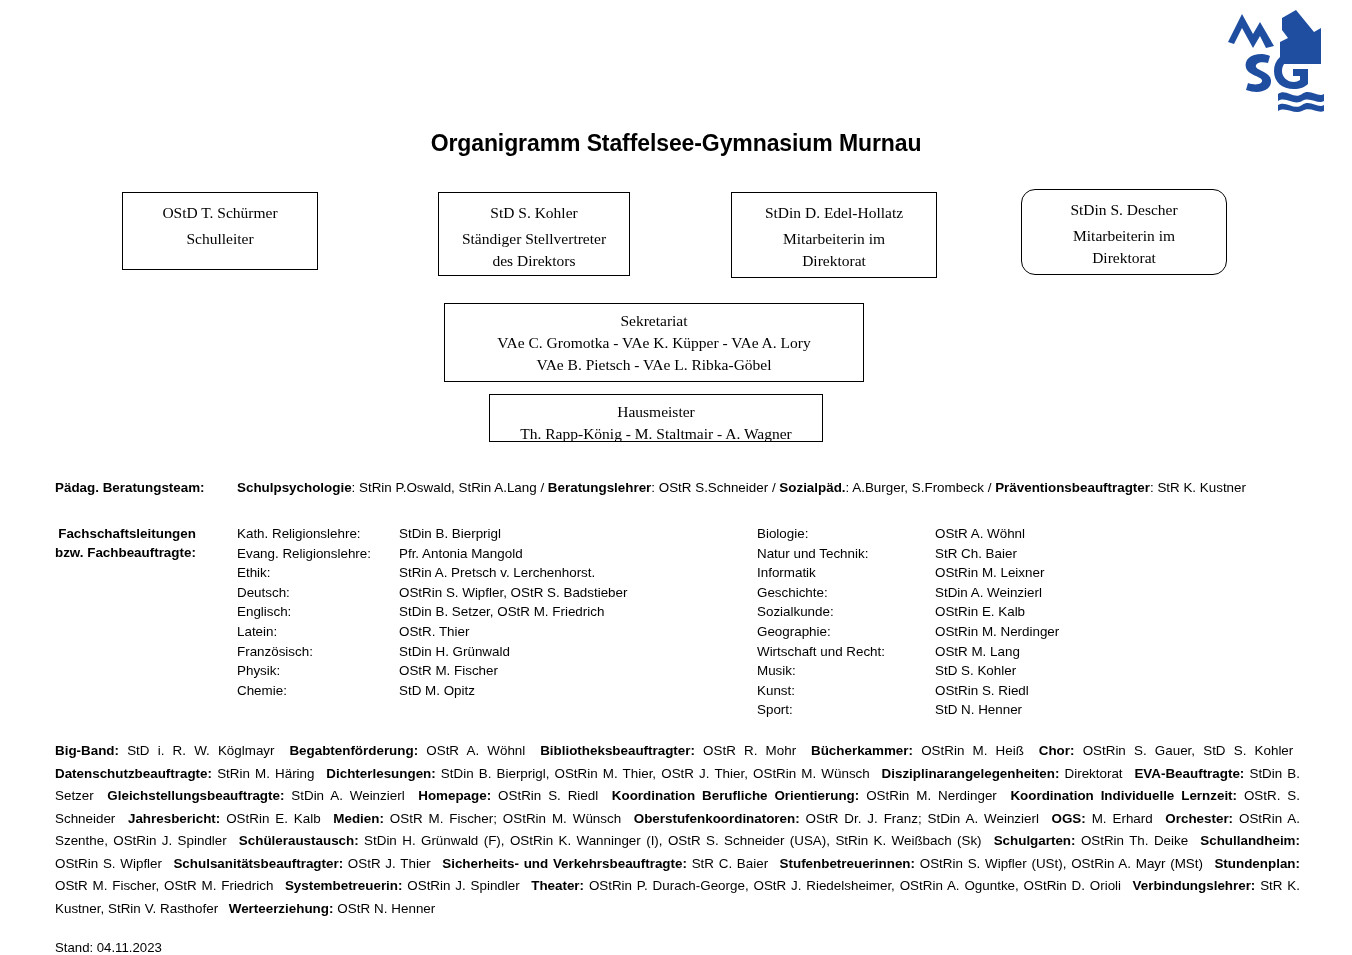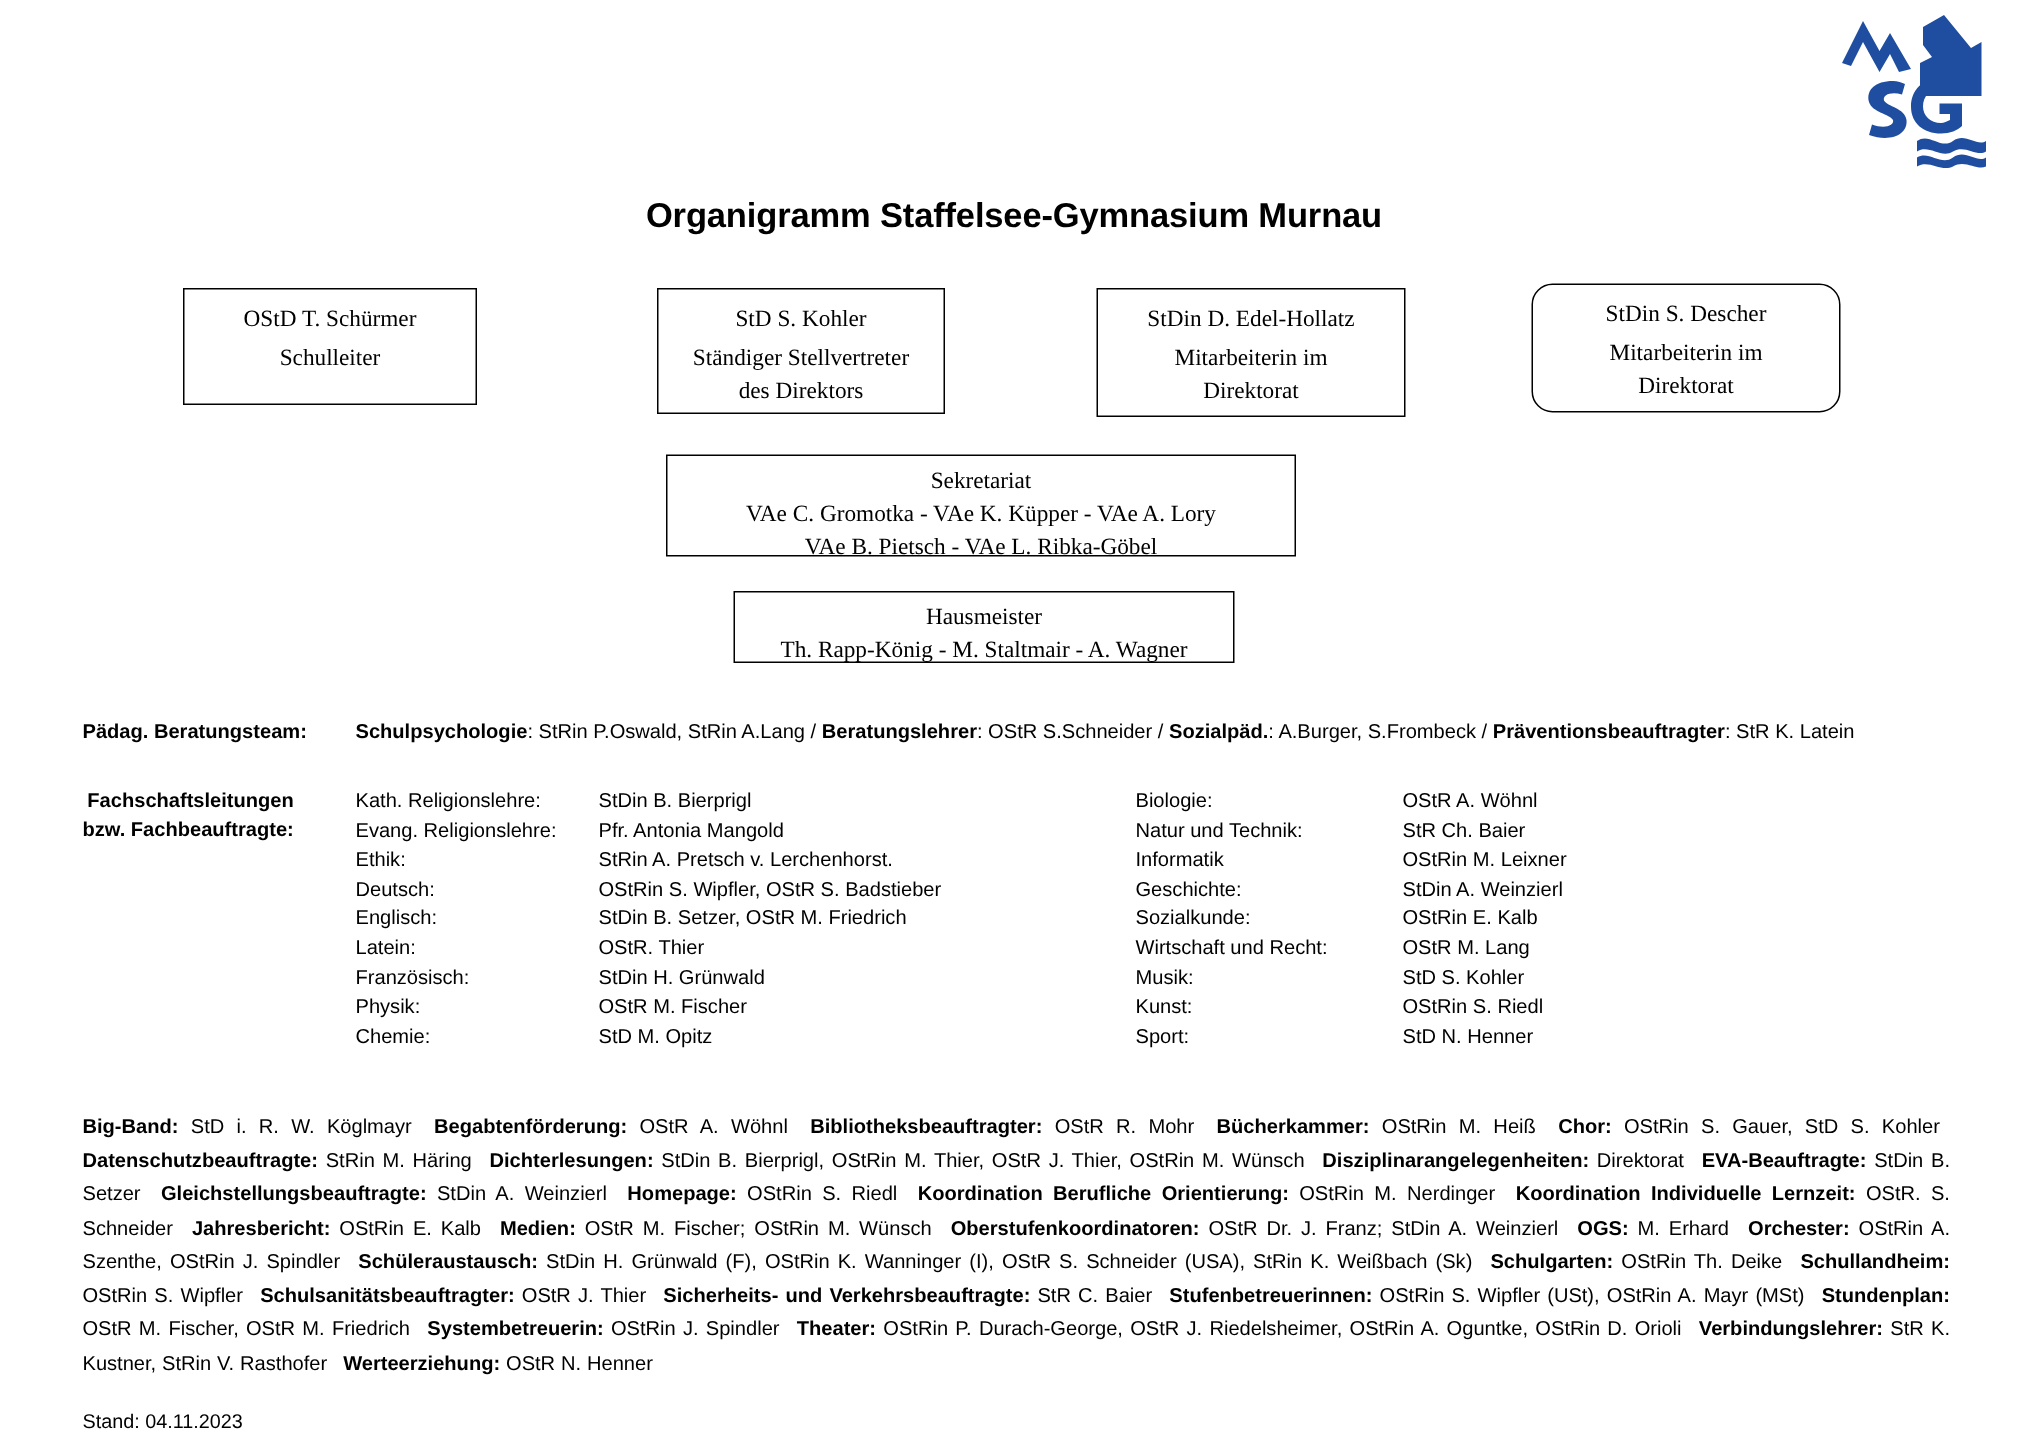--- a/index.html
+++ b/index.html
@@ -49,21 +49,21 @@
     line-height: 1.42;
     text-align: center;
     padding-top: 9px;
   }
   .org-box .line-1 { margin-bottom: 4px; }
 
   #box-schulleiter   { left: 122px;  top: 192px; width: 196px; height: 78px; }
   #box-stellvertreter{ left: 438px;  top: 192px; width: 192px; height: 84px; }
   #box-edel-hollatz  { left: 731px;  top: 192px; width: 206px; height: 86px; }
   #box-descher       { left: 1021px; top: 189px; width: 206px; height: 86px; border-radius: 14px; }
-  #box-sekretariat   { left: 444px;  top: 303px; width: 420px; height: 68px; padding-top: 6px; }
+  #box-sekretariat   { left: 444px;  top: 303px; width: 420px; height: 79px; padding-top: 6px; }
   #box-hausmeister   { left: 489px;  top: 394px; width: 334px; height: 48px; padding-top: 6px; }
   .org-box .role     { display: block; }
 
   
   .stack-tight .role { display: block; margin: 0; }
 
   
   .txt {
     position: absolute;
     font-family: "Liberation Sans", sans-serif;
@@ -178,21 +178,21 @@
   <div class="role">VAe C. Gromotka  -  VAe K. Küpper  - VAe A. Lory</div>
   <div class="role">VAe B. Pietsch  -  VAe L. Ribka-Göbel</div>
 </div>
 
 <div class="org-box stack-tight" id="box-hausmeister">
   <div class="role">Hausmeister</div>
   <div class="role">Th. Rapp-König  -  M. Staltmair - A. Wagner</div>
 </div>
 
 <div class="txt" id="beratungsteam">
-  <span class="lbl">Pädag. Beratungsteam:</span><span id="beratungsteam-entries"><b>Schulpsychologie</b><span>: StRin P.Oswald, StRin A.Lang</span><span> / </span><b>Beratungslehrer</b><span>: OStR S.Schneider</span><span> / </span><b>Sozialpäd.</b><span>: A.Burger, S.Frombeck</span><span> / </span><b>Präventionsbeauftragter</b><span>: StR K. Latein</span></span>
+  <span class="lbl">Pädag. Beratungsteam:</span><span id="beratungsteam-entries"><b>Schulpsychologie</b><span>: StRin P.Oswald, StRin A.Lang</span><span> / </span><b>Beratungslehrer</b><span>: OStR S.Schneider</span><span> / </span><b>Sozialpäd.</b><span>: A.Burger, S.Frombeck</span><span> / </span><b>Präventionsbeauftragter</b><span>: StR K. Kustner</span></span>
 </div>
 
 <div class="txt" id="fach-label">
   <div>Fachschaftsleitungen</div>
   <div>bzw. Fachbeauftragte:</div>
 </div>
 
 <div class="fach-col" id="fach-col-left">
     <div class="fach-row"><span class="subj">Kath. Religionslehre:</span><span>StDin B. Bierprigl</span></div>
     <div class="fach-row"><span class="subj">Evang. Religionslehre:</span><span>Pfr. Antonia Mangold</span></div>
@@ -203,20 +203,21 @@
     <div class="fach-row"><span class="subj">Französisch:</span><span>StDin H. Grünwald</span></div>
     <div class="fach-row"><span class="subj">Physik:</span><span>OStR M. Fischer</span></div>
     <div class="fach-row"><span class="subj">Chemie:</span><span>StD M. Opitz</span></div>
   </div>
 <div class="fach-col" id="fach-col-right">
     <div class="fach-row"><span class="subj">Biologie:</span><span>OStR A. Wöhnl</span></div>
     <div class="fach-row"><span class="subj">Natur und Technik:</span><span>StR Ch. Baier</span></div>
     <div class="fach-row"><span class="subj">Informatik</span><span>OStRin  M. Leixner</span></div>
     <div class="fach-row"><span class="subj">Geschichte:</span><span>StDin A. Weinzierl</span></div>
     <div class="fach-row"><span class="subj">Sozialkunde:</span><span>OStRin E. Kalb</span></div>
+    <div class="fach-row"><span class="subj">Geographie:</span><span>OStRin M. Nerdinger</span></div>
     <div class="fach-row"><span class="subj">Wirtschaft und Recht:</span><span>OStR M. Lang</span></div>
     <div class="fach-row"><span class="subj">Musik:</span><span>StD S. Kohler</span></div>
     <div class="fach-row"><span class="subj">Kunst:</span><span>OStRin S. Riedl</span></div>
     <div class="fach-row"><span class="subj">Sport:</span><span>StD N. Henner</span></div>
   </div>
 
 <div class="txt" id="misc-para"><b>Big-Band:</b><span> StD i. R. W. Köglmayr</span>  <b>Begabtenförderung:</b><span> OStR A. Wöhnl</span>  <b>Bibliotheksbeauftragter:</b><span> OStR R. Mohr</span>  <b>Bücherkammer:</b><span> OStRin M. Heiß</span>  <b>Chor:</b><span> OStRin S. Gauer, StD S. Kohler</span>  <b>Datenschutzbeauftragte:</b><span> StRin M. Häring</span>  <b>Dichterlesungen:</b><span> StDin B. Bierprigl, OStRin M. Thier, OStR J. Thier, OStRin M. Wünsch</span>  <b>Disziplinarangelegenheiten:</b><span> Direktorat</span>  <b>EVA-Beauftragte:</b><span> StDin B. Setzer</span>  <b>Gleichstellungsbeauftragte:</b><span> StDin A. Weinzierl</span>  <b>Homepage:</b><span> OStRin S. Riedl</span>  <b>Koordination Berufliche Orientierung:</b><span> OStRin M. Nerdinger</span>  <b>Koordination Individuelle Lernzeit:</b><span>  OStR. S. Schneider</span>  <b>Jahresbericht:</b><span> OStRin E. Kalb</span>  <b>Medien:</b><span> OStR M. Fischer; OStRin M. Wünsch</span>  <b>Oberstufenkoordinatoren:</b><span> OStR Dr. J. Franz; StDin A. Weinzierl</span>  <b>OGS:</b><span> M. Erhard</span>  <b>Orchester:</b><span> OStRin A. Szenthe, OStRin J. Spindler</span>  <b>Schüleraustausch:</b><span> StDin H. Grünwald (F), OStRin K. Wanninger (I), OStR S. Schneider (USA), StRin K. Weißbach (Sk)</span>  <b>Schulgarten:</b><span> OStRin Th. Deike</span>  <b>Schullandheim:</b><span> OStRin S. Wipfler</span>  <b>Schulsanitätsbeauftragter:</b><span> OStR J. Thier</span>  <b>Sicherheits- und Verkehrsbeauftragte:</b><span> StR C. Baier</span>  <b>Stufenbetreuerinnen:</b><span> OStRin S. Wipfler (USt), OStRin A. Mayr (MSt)</span>  <b>Stundenplan:</b><span> OStR M. Fischer, OStR M. Friedrich</span>  <b>Systembetreuerin:</b><span> OStRin J. Spindler</span>  <b>Theater:</b><span> OStRin P. Durach-George, OStR J. Riedelsheimer, OStRin A. Oguntke, OStRin D. Orioli</span>  <b>Verbindungslehrer:</b><span> StR K. Kustner, StRin V. Rasthofer</span>  <b>Werteerziehung:</b><span> OStR N. Henner</span></div>
 
 <div class="txt" id="stand">Stand: 04.11.2023</div>
 

